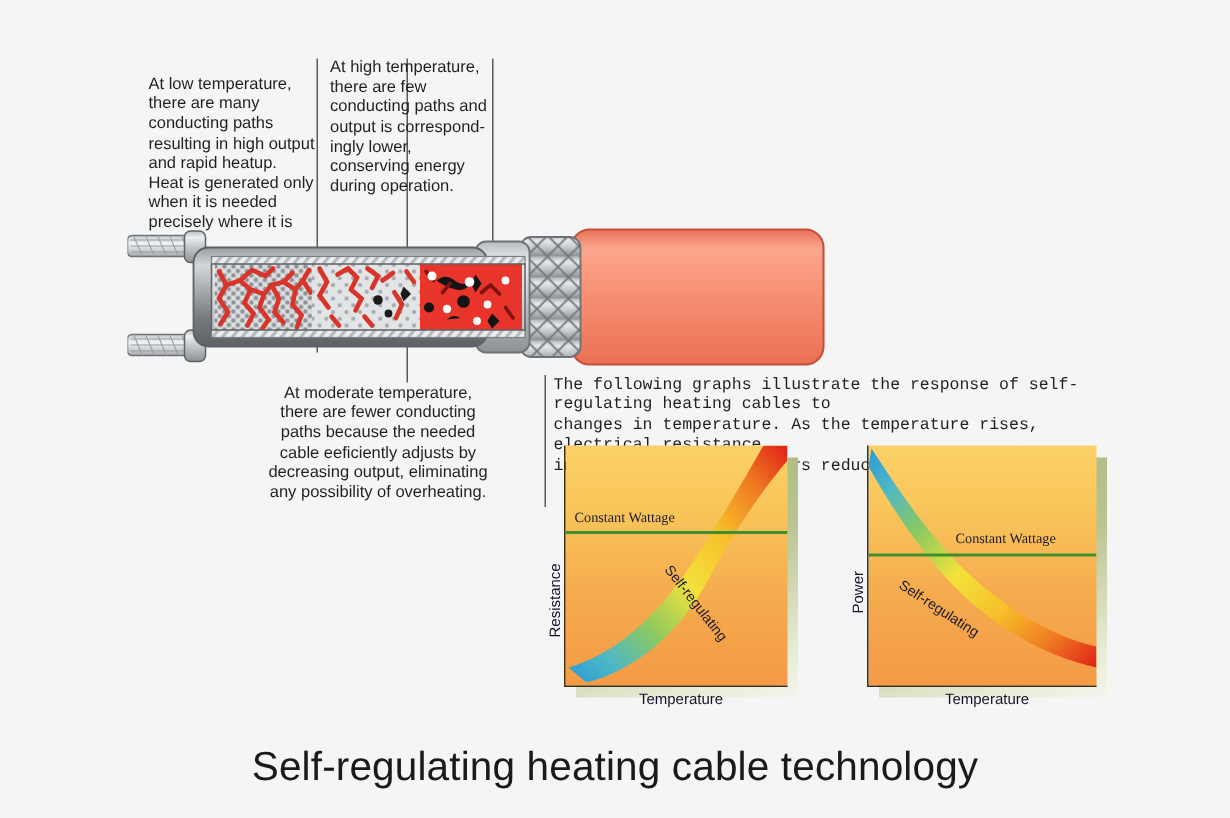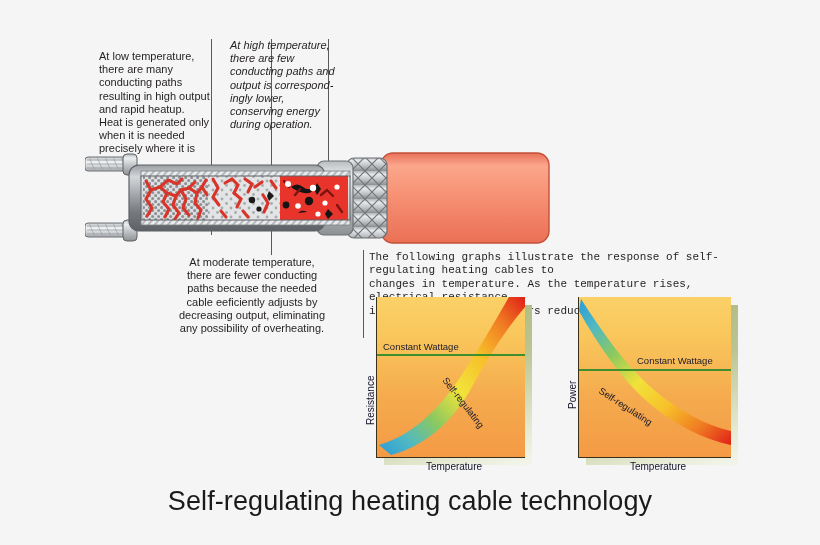--- a/index.html
+++ b/index.html
@@ -15,21 +15,21 @@
 
   
   .callout{
     position:absolute;
     font-size:11px;
     line-height:13.2px;
     color:#231f20;
     white-space:pre-line;
   }
   #callout-low{left:99px;top:39px;width:112px;margin-top:11px;}
-  #callout-high{left:230px;top:39px;width:108px;font-style:italic;}
+  #callout-high{left:220px;top:39px;width:108px;}
   #callout-moderate{left:141px;top:256px;width:222px;text-align:center;}
 
   .para{
     position:absolute;
     font-size:11px;
     line-height:13.4px;
     color:#231f20;
     white-space:pre-line;
     font-family:Liberation Mono, monospace;
   }
@@ -53,21 +53,21 @@
     border-left:1.4px solid #3a2f18;
     border-bottom:1.4px solid #3a2f18;
     overflow:hidden;
   }
   .cw-line{
     position:absolute;left:0;width:100%;height:1.6px;background:#3f8f2e;
   }
   .cw-label{
     position:absolute;
     font-size:9.5px;color:#1b1b2e;
-    font-family:Liberation Sans, sans-serif;
+    font-family:Liberation Serif, serif;
     white-space:nowrap;
   }
   .sr-label{
     position:absolute;
     font-size:9.5px;color:#19192b;
     white-space:nowrap;
   }
   .axis-y{
     position:absolute;
     font-size:10px;color:#13132a;
@@ -77,21 +77,21 @@
   }
   .axis-x{
     position:absolute;
     font-size:10px;color:#13132a;
     white-space:nowrap;
     text-align:center;
   }
 
   
   #main-title{
-    position:absolute;left:0;top:486px;width:820px;
+    position:absolute;left:0;top:496px;width:820px;
     text-align:center;
     font-size:27px;
     color:#1a1a1a;
     letter-spacing:0.1px;
   }
 </style>
 </head>
 <body>
 
 <div class="stage">

